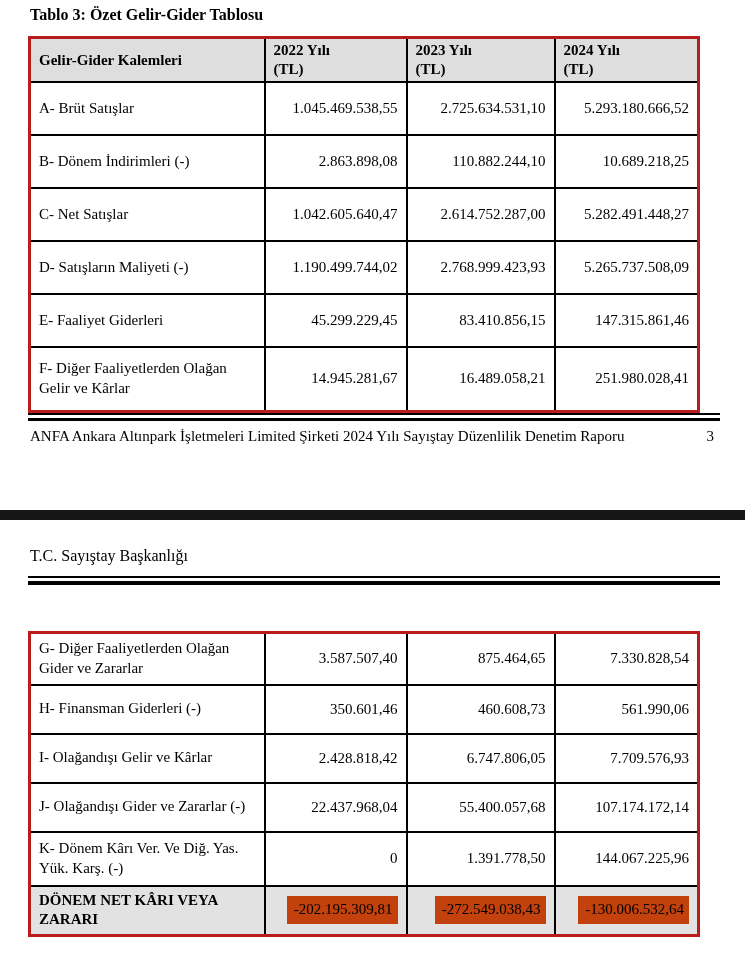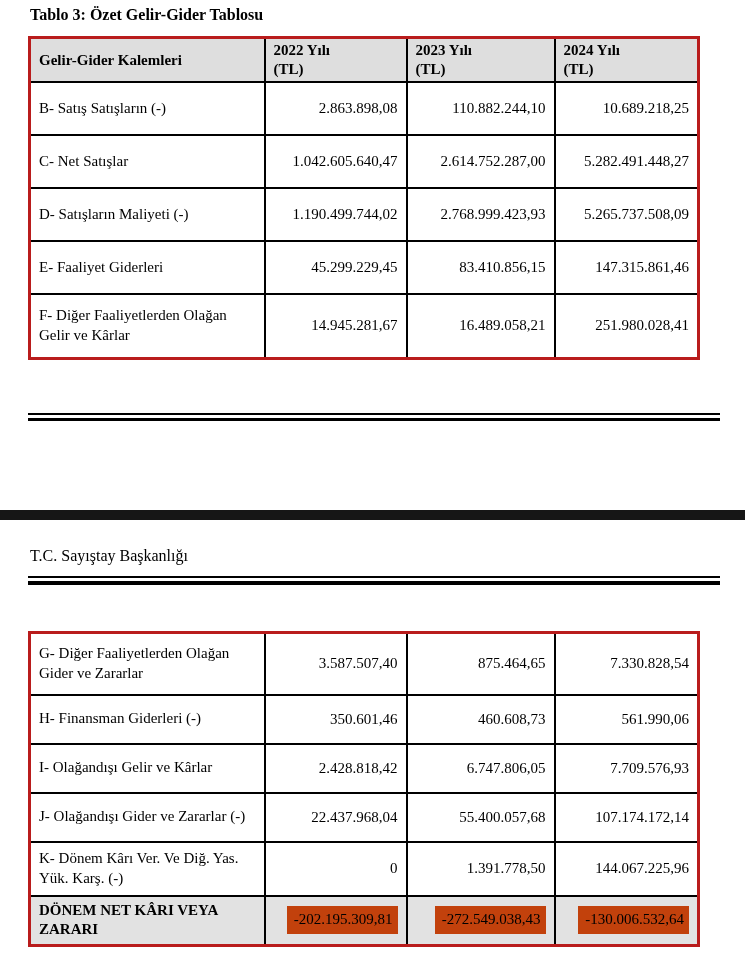--- a/index.html
+++ b/index.html
@@ -57,21 +57,21 @@
     line-height: 1.25;
   }
   tr.hdr th.lbl { text-align: left; }
 
   td.lbl { text-align: left; line-height: 1.3; }
   td.num { text-align: right; padding-right: 10px; white-space: nowrap; }
 
   #table1 tr.r { height: 53px; }
   #table1 tr.r-tall { height: 64px; }
   #table2 tr.r { height: 49px; }
-  #table2 tr.r-tall { height: 62px; }
+  #table2 tr.r-tall { height: 52px; }
   #table2 tr.r-k { height: 54px; }
 
   tr.total {
     background: #e2e2e2;
     height: 50px;
   }
   tr.total td.lbl { font-weight: bold; }
   .hl {
     display: inline-block;
     background: #c2410c;
@@ -150,21 +150,27 @@
         <th>
           <span>2023 Yılı</span><br>
           <span>(TL)</span>
         </th>
         <th>
           <span>2024 Yılı</span><br>
           <span>(TL)</span>
         </th>
       </tr>
       <tr class="r">
-        <td class="lbl">B- Satış Satışların (-)</td>
+        <td class="lbl">A- Brüt Satışlar</td>
+        <td class="num">1.045.469.538,55</td>
+        <td class="num">2.725.634.531,10</td>
+        <td class="num">5.293.180.666,52</td>
+      </tr>
+      <tr class="r">
+        <td class="lbl">B- Dönem İndirimleri (-)</td>
         <td class="num">2.863.898,08</td>
         <td class="num">110.882.244,10</td>
         <td class="num">10.689.218,25</td>
       </tr>
       <tr class="r">
         <td class="lbl">C- Net Satışlar</td>
         <td class="num">1.042.605.640,47</td>
         <td class="num">2.614.752.287,00</td>
         <td class="num">5.282.491.448,27</td>
       </tr>
@@ -184,20 +190,24 @@
         <td class="lbl">F- Diğer Faaliyetlerden Olağan Gelir ve Kârlar</td>
         <td class="num">14.945.281,67</td>
         <td class="num">16.489.058,21</td>
         <td class="num">251.980.028,41</td>
       </tr>
     </tbody>
   </table>
 
   <div class="dbl-rule-1"></div>
 
+  <div class="footer">
+    <div class="ftxt">ANFA Ankara Altınpark İşletmeleri Limited Şirketi 2024 Yılı Sayıştay Düzenlilik Denetim Raporu</div>
+    <div class="pnum">3</div>
+  </div>
 
   <div class="page-break-bar"></div>
 
   <div class="p2-header">T.C. Sayıştay Başkanlığı</div>
   <div class="dbl-rule-2"></div>
 
   <table class="fin" id="table2">
     <colgroup>
         <col class="c-label">
         <col class="c-y1">

